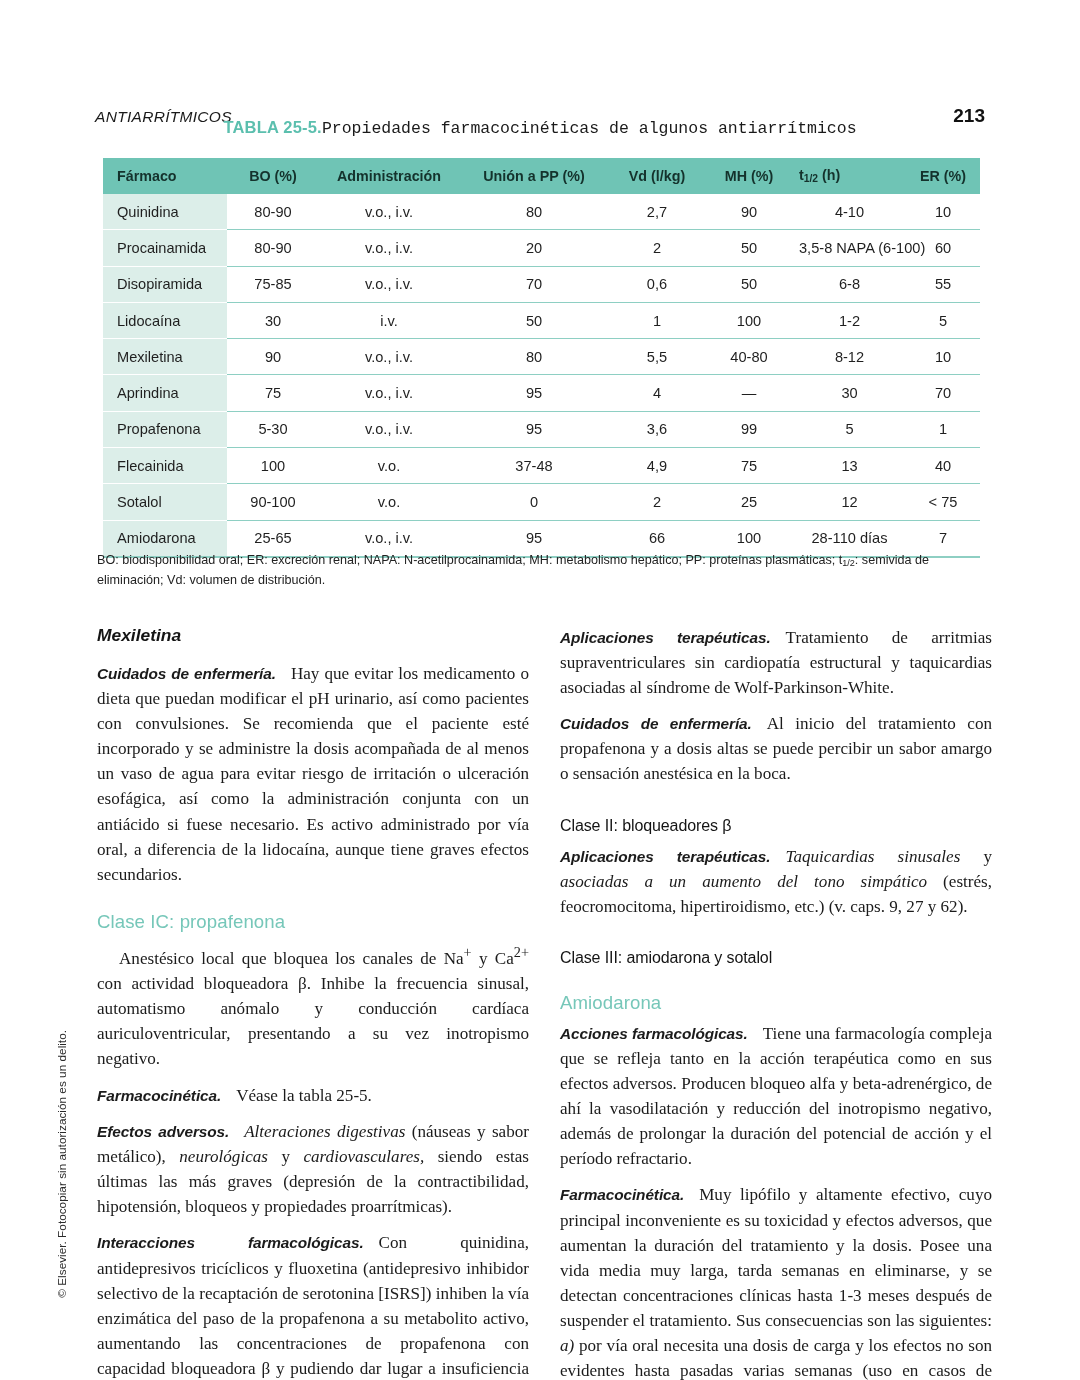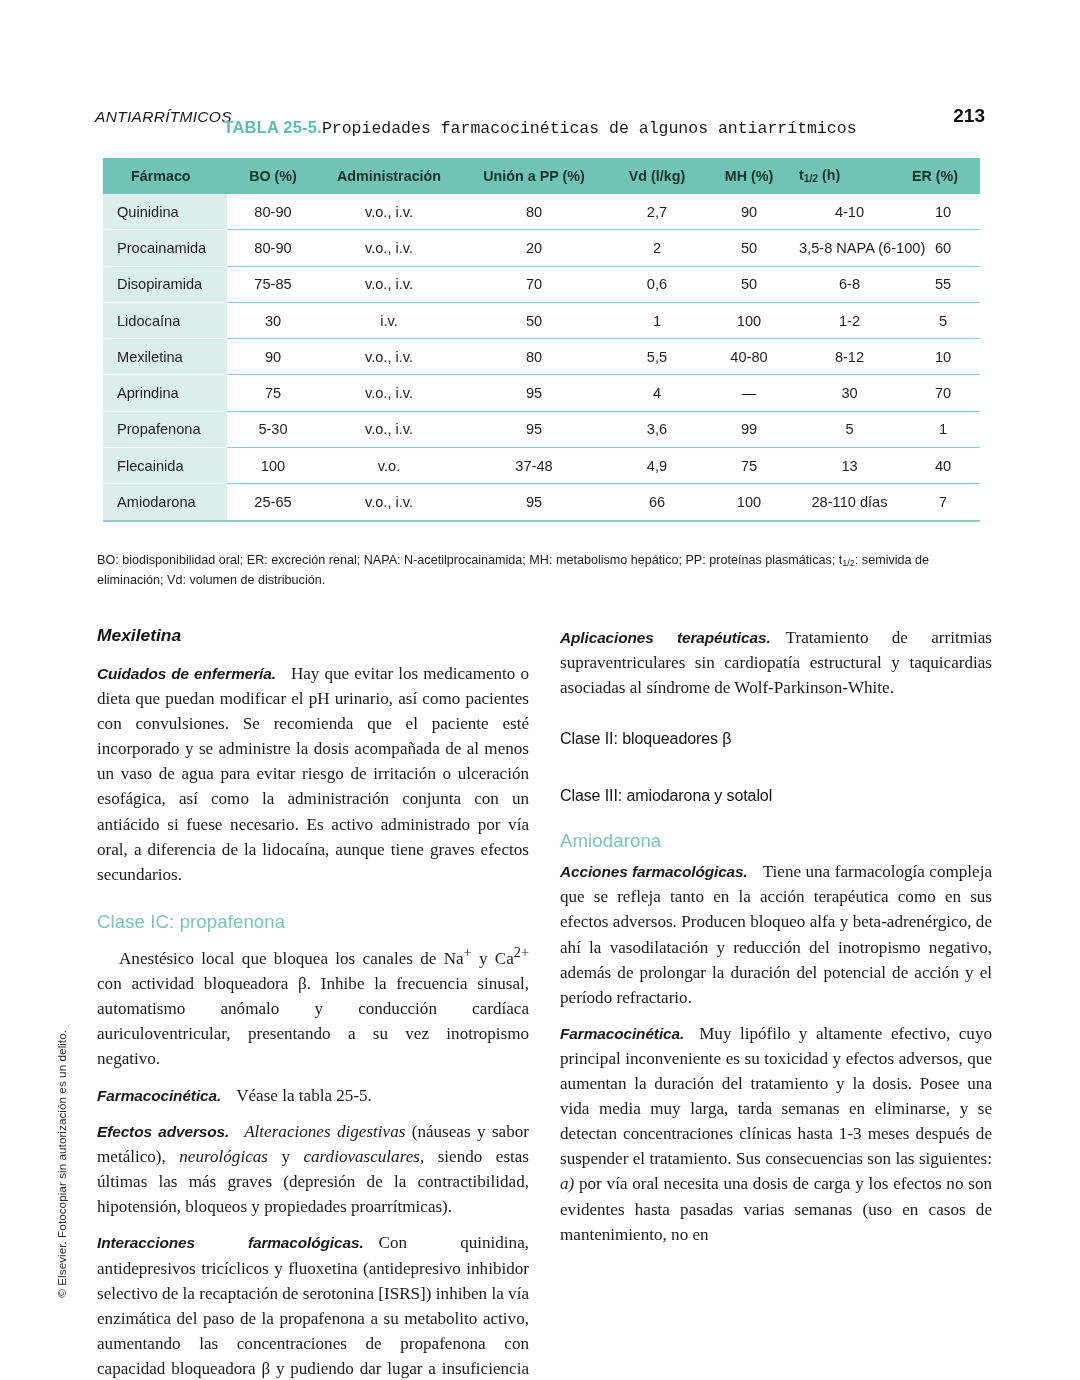--- a/index.html
+++ b/index.html
@@ -85,23 +85,23 @@
     background: #6fc4b5;
     color: #14322c;
     font-weight: bold;
     font-size: 14.3px;
     height: 36px;
     padding: 0 6px;
     text-align: center;
     vertical-align: middle;
     white-space: nowrap;
   }
-  table.pk thead th.c-drug { text-align: left; padding-left: 28px; }
+  table.pk thead th.c-drug { text-align: left; padding-left: 14px; }
   table.pk thead th.c-thalf { text-align: left; padding-left: 6px; }
-  table.pk thead th.c-er  { text-align: left; }
+  table.pk thead th.c-er  { text-align: center; }
 
   table.pk tbody td {
     height: 35.3px;
     padding: 0 6px;
     text-align: center;
     vertical-align: middle;
     border-bottom: 1.5px solid #8ecfc3;
     background: #ffffff;
     color: #1f1f1f;
     white-space: nowrap;
@@ -332,20 +332,30 @@
             <td class="c-drug">Flecainida</td>
             <td>100</td>
             <td>v.o.</td>
             <td>37-48</td>
             <td>4,9</td>
             <td>75</td>
             <td>13</td>
             <td class="c-er">40</td>
           </tr>
           <tr>
+            <td class="c-drug">Sotalol</td>
+            <td>90-100</td>
+            <td>v.o.</td>
+            <td>0</td>
+            <td>2</td>
+            <td>25</td>
+            <td>12</td>
+            <td class="c-er">&lt; 75</td>
+          </tr>
+          <tr>
             <td class="c-drug">Amiodarona</td>
             <td>25-65</td>
             <td>v.o., i.v.</td>
             <td>95</td>
             <td>66</td>
             <td>100</td>
             <td>28-110 días</td>
             <td class="c-er">7</td>
           </tr>
         </tbody>
@@ -373,25 +383,27 @@
     <p class="body"><span class="runin">Efectos adversos.</span><span class="runin-gap"></span><i>Alteraciones digestivas</i><span> (náuseas y sabor metálico), </span><i>neurológicas</i><span> y </span><i>cardiovasculares,</i><span> siendo estas últimas las más graves (depresión de la contractibilidad, hipotensión, bloqueos y propiedades proarrítmicas).</span></p>
 
     <p class="body"><span class="runin">Interacciones farmacológicas.</span><span class="runin-gap"></span><span>Con quinidina, antidepresivos tricíclicos y fluoxetina (antidepresivo inhibidor selectivo de la recaptación de serotonina [ISRS]) inhiben la vía enzimática del paso de la propafenona a su metabolito activo, aumentando las concentraciones de propafenona con capacidad bloqueadora β y pudiendo dar lugar a insuficiencia cardíaca. Aumenta las concentraciones plasmáticas de anticoagulantes orales, digoxina y metoprolol.</span></p>
 
   </div>
 
   <div class="col col-right">
 
     <p class="body"><span class="runin">Aplicaciones terapéuticas.</span><span class="runin-gap"></span><span>Tratamiento de arritmias supraventriculares sin cardiopatía estructural y taquicardias asociadas al síndrome de Wolf-Parkinson-White.</span></p>
 
+    <p class="body"><span class="runin">Cuidados de enfermería.</span><span class="runin-gap"></span><span>Al inicio del tratamiento con propafenona y a dosis altas se puede percibir un sabor amargo o sensación anestésica en la boca.</span></p>
 
     <div class="sp-30"></div>
 
     <h2 class="head-class">Clase II: bloqueadores β</h2>
 
+    <p class="body"><span class="runin">Aplicaciones terapéuticas.</span><span class="runin-gap"></span><i>Taquicardias sinusales</i><span> y </span><i>asociadas a un aumento del tono simpático</i><span> (estrés, feocromocitoma, hipertiroidismo, etc.) (v. caps. 9, 27 y 62).</span></p>
 
     <div class="sp-30"></div>
 
     <h2 class="head-class">Clase III: amiodarona y sotalol</h2>
 
     <div class="sp-16"></div>
 
     <h3 class="head-teal">Amiodarona</h3>
 
     <p class="body"><span class="runin">Acciones farmacológicas.</span><span class="runin-gap"></span><span>Tiene una farmacología compleja que se refleja tanto en la acción terapéutica como en sus efectos adversos. Producen bloqueo alfa y beta-adrenérgico, de ahí la vasodilatación y reducción del inotropismo negativo, además de prolongar la duración del potencial de acción y el período refractario.</span></p>

